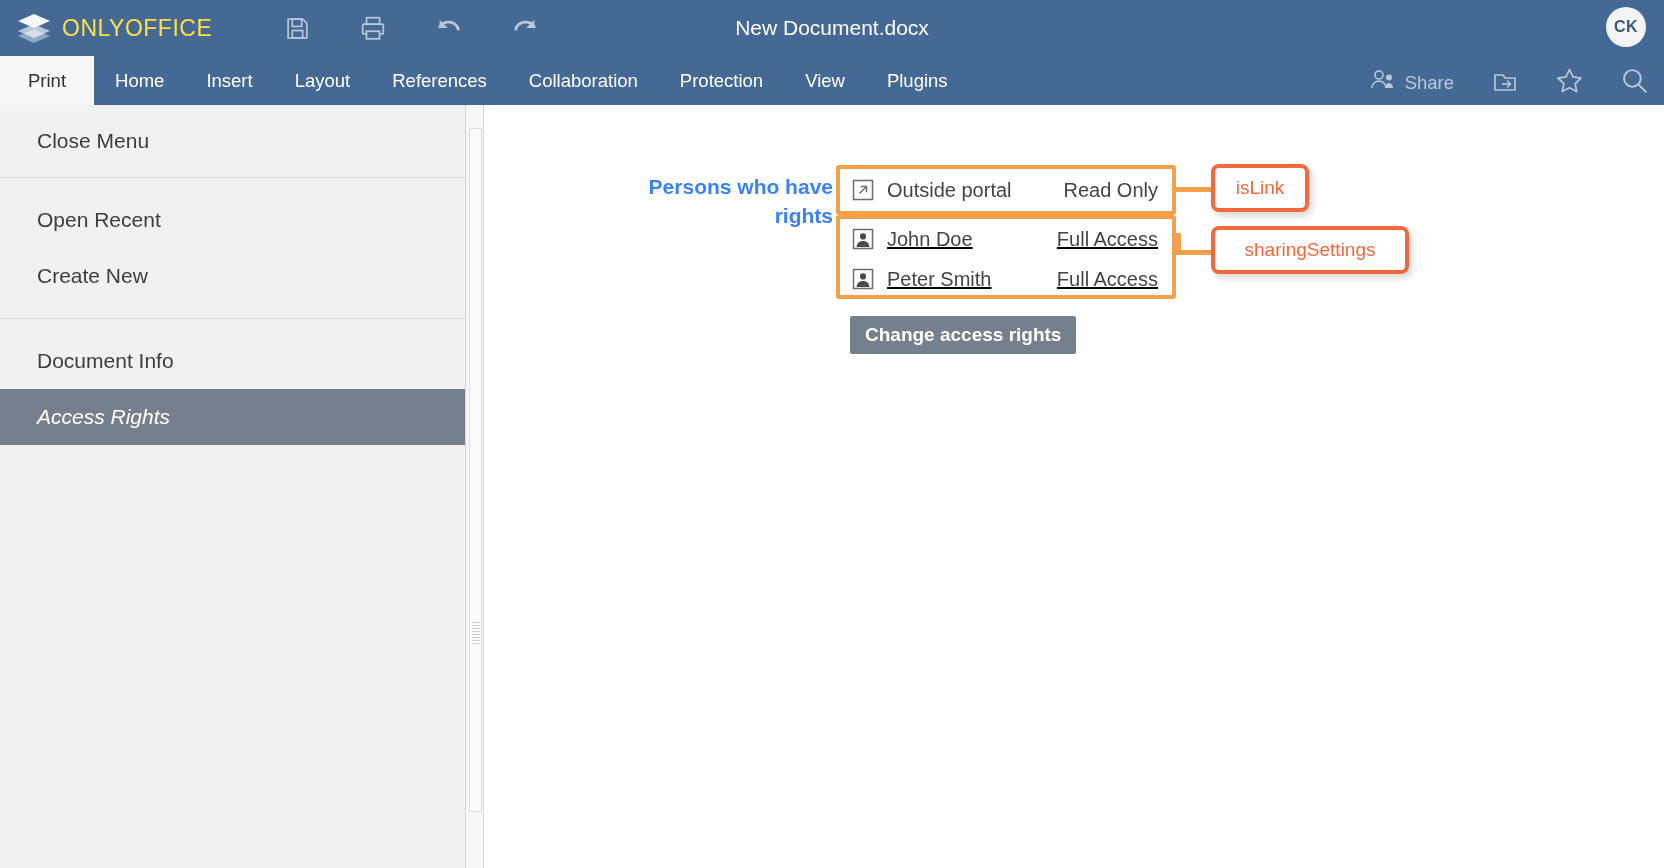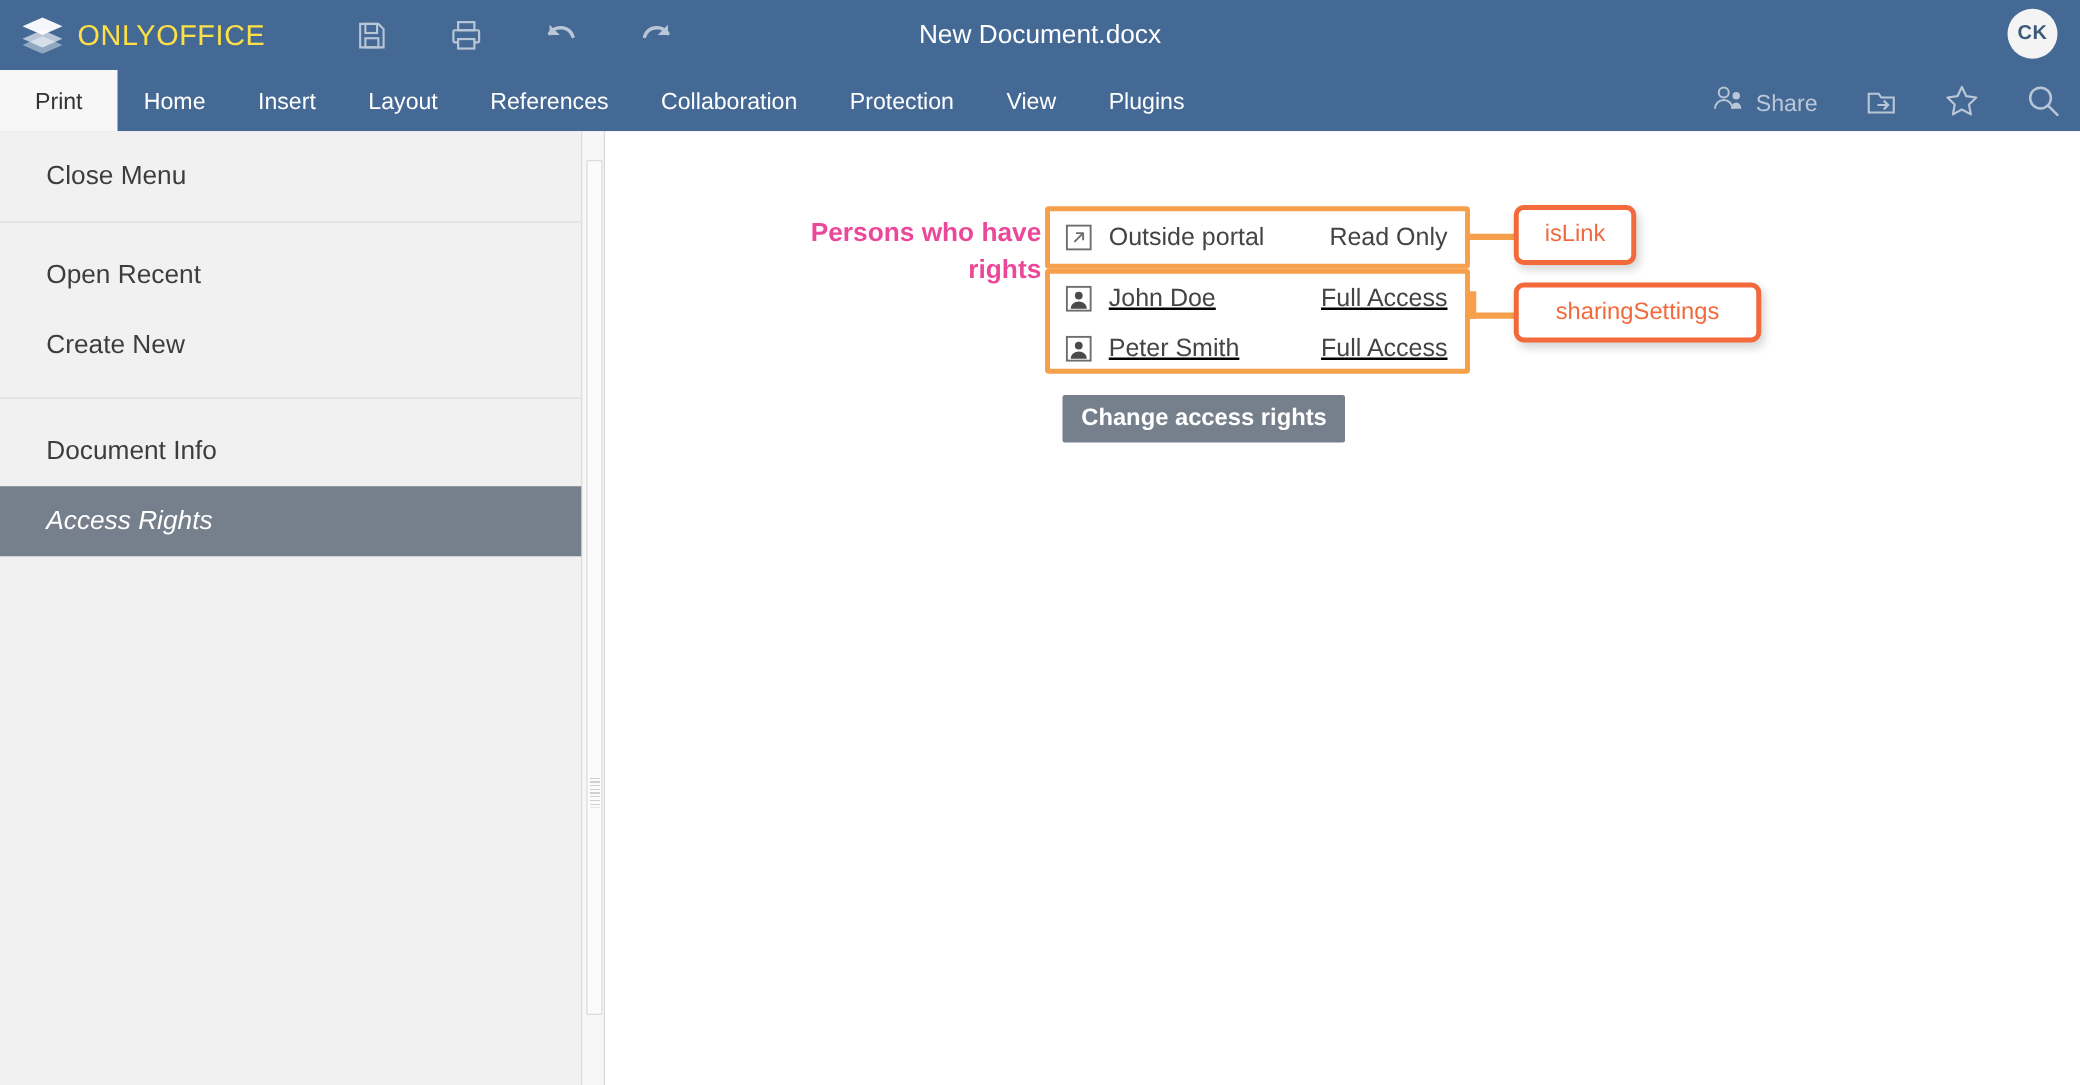--- a/index.html
+++ b/index.html
@@ -183,21 +183,21 @@
     background: #ffffff;
   }
 
   .rights-label {
     position: absolute;
     left: 128px; top: 67px;
     width: 220px;
     text-align: right;
     font-size: 21px;
     font-weight: bold;
-    color: #ec4899;
+    color: #3b82f6;
     line-height: 29px;
   }
 
   
   .hl-box {
     position: absolute;
     border: 4px solid #f6a04b;
     border-radius: 3px;
     background: #ffffff;
   }

